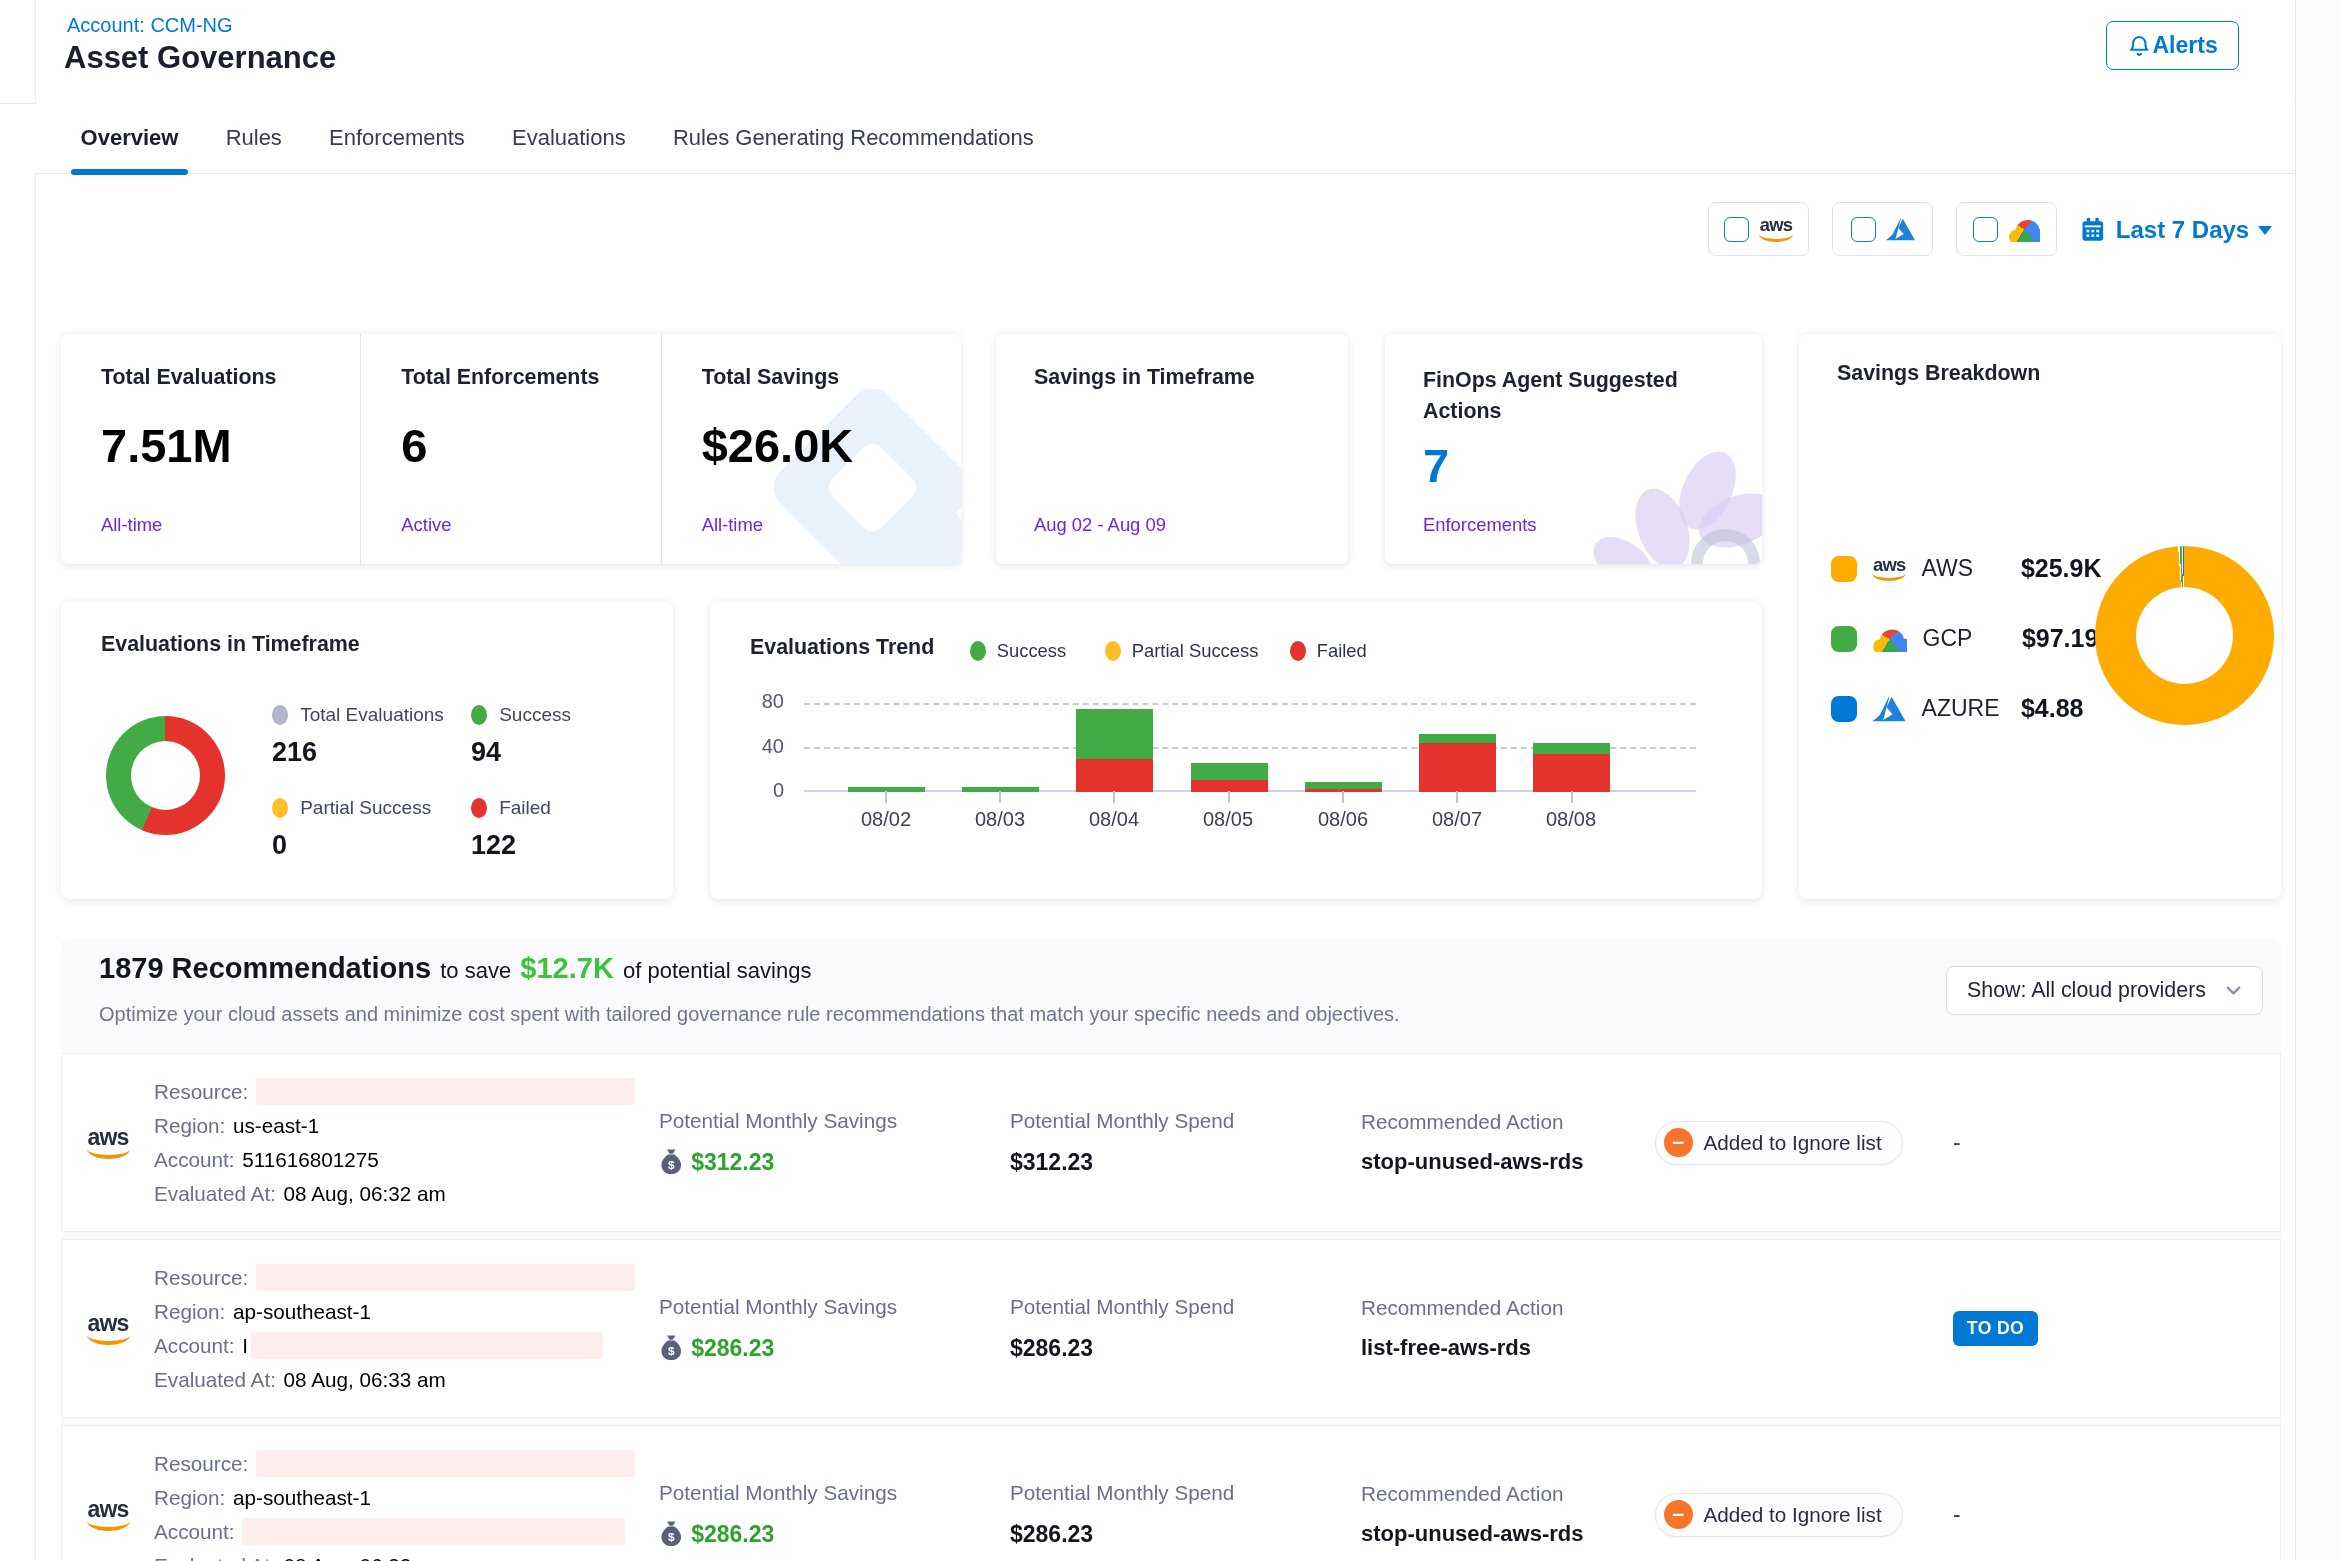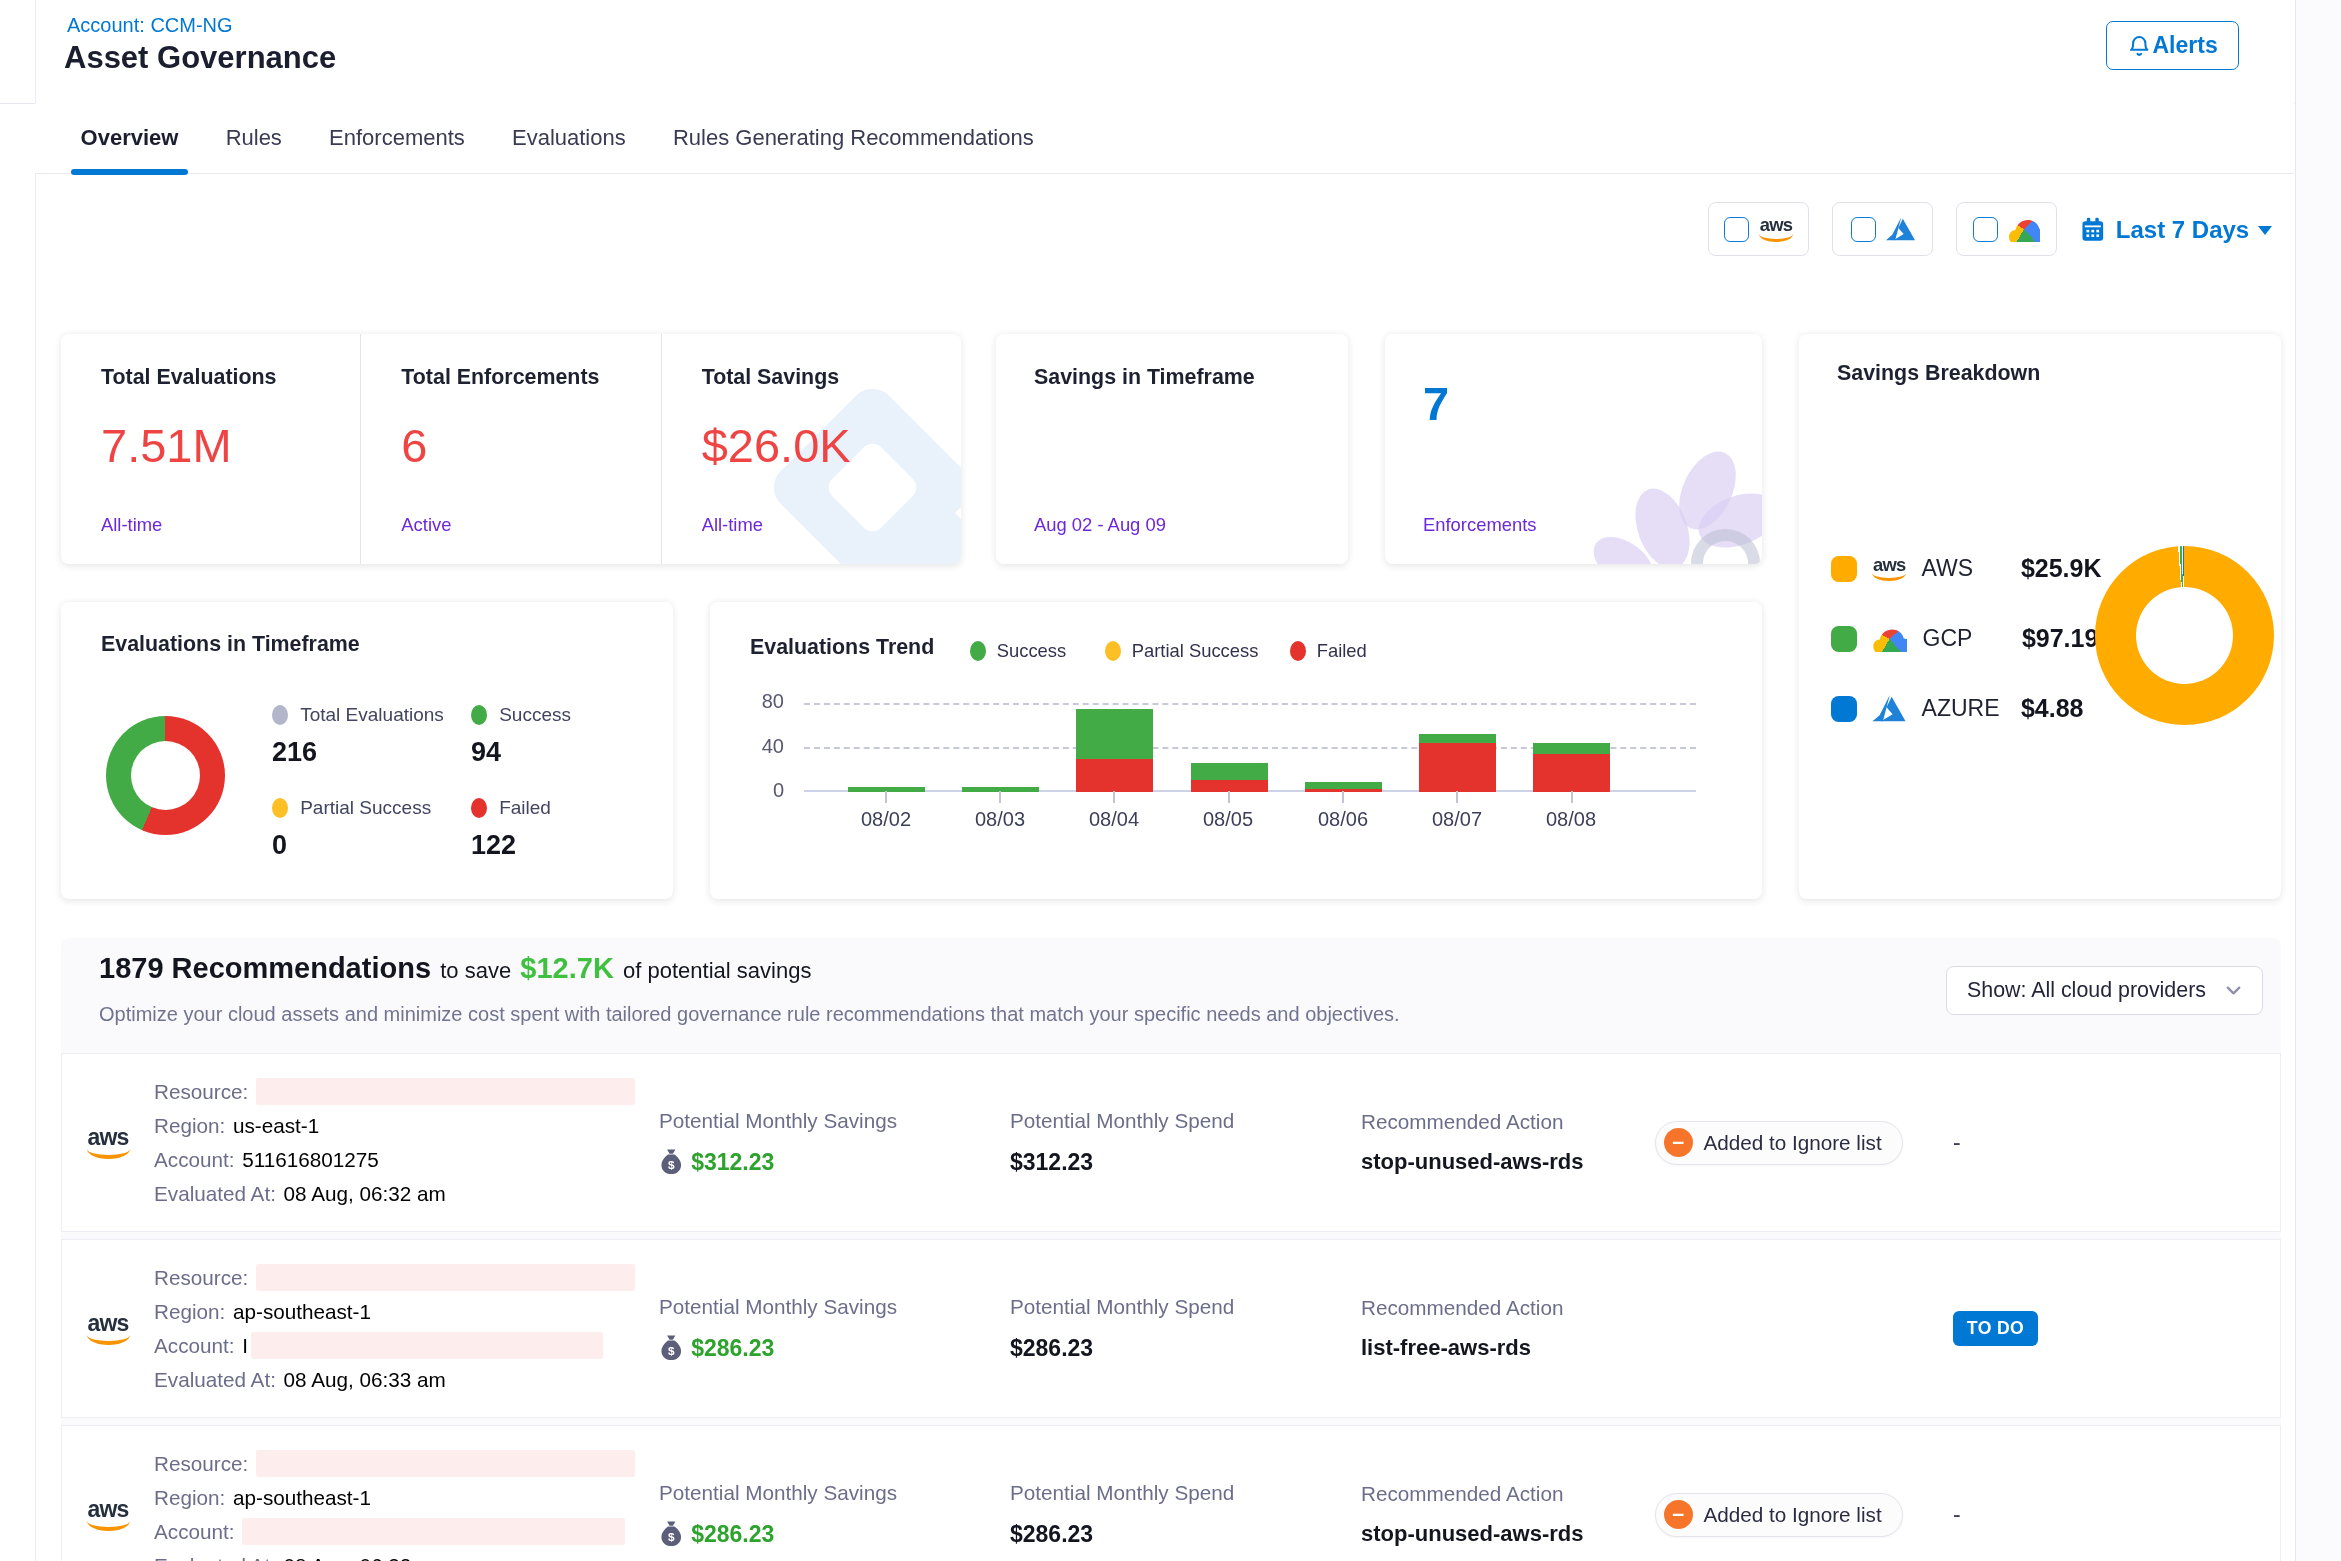--- a/index.html
+++ b/index.html
@@ -37,21 +37,21 @@
   .caret-down { width:0; height:0; border-left:7.7px solid transparent; border-right:7.7px solid transparent;
     border-top:9.2px solid #0278d5; }
 
   
   .card { background:#fff; border-radius:7.7px; box-shadow:0 1.5px 7.7px rgba(40,41,61,.12); overflow:hidden; }
   .card-title { font-size:21.4px; font-weight:700; color:#1d2130; }
 
   #card-summary { left:61px; top:334px; width:900px; height:230px; display:flex; }
   .metric-col { flex:1; padding:31px 0 27.6px 40px; display:flex; flex-direction:column; position:relative; z-index:2; }
   .metric-col + .metric-col { border-left:0.8px solid #e4e5eb; }
-  .metric-value { font-size:47px; font-weight:400; color:#ef4444; margin-top:27.6px; }
+  .metric-value { font-size:47px; font-weight:700; color:#000000; margin-top:27.6px; }
   .metric-caption { font-size:18.4px; color:#6d28d9; margin-top:auto; }
   .wm-diamond { border-radius:23px; background:#e9f2fb; transform:rotate(45deg); z-index:1; }
   .wm-diamond-hole { border-radius:12.2px; background:#fff; transform:rotate(45deg); z-index:1; }
 
   #card-savings-tf { left:996px; top:334px; width:352px; height:230px; padding:31px 0 27.6px 38px;
     display:flex; flex-direction:column; }
   #card-finops { left:1385px; top:334px; width:377px; height:230px; padding:31px 0 27.6px 38px;
     display:flex; flex-direction:column; }
   #card-finops .card-title { width:291px; line-height:1.45; }
   #finops-value { font-size:47px; font-weight:700; color:#0278d5; margin-top:10.7px; }
@@ -229,20 +229,21 @@
   <div class="metric-caption">Aug 02 - Aug 09</div>
 </div>
 
 <div class="abs card" id="card-finops">
   <div class="abs petal" style="left:298px; top:115px; transform:rotate(25deg);"></div>
   <div class="abs petal" style="left:329px; top:145px; transform:rotate(70deg);"></div>
   <div class="abs petal" style="left:253px; top:153px; transform:rotate(-20deg);"></div>
   <div class="abs petal" style="left:218px; top:195px; transform:rotate(-55deg); width:41px; height:67px;"></div>
   <div class="abs" style="left:306px; top:195px; width:69px; height:69px; border-radius:50%; border:12.2px solid #b9bdd1; opacity:.55; z-index:1;"></div>
   <div class="finops-body">
+    <div class="card-title">FinOps Agent Suggested Actions</div>
     <div id="finops-value">7</div>
     <div class="metric-caption">Enforcements</div>
   </div>
 </div>
 
 <div class="abs card" id="card-breakdown"></div>
 <div class="abs card-title" id="breakdown-title">Savings Breakdown</div>
 <div class="abs bd-legend-row" style="top:550px">
   <span class="bd-chip" style="background:#ffab00"></span>
   <span class="awslogo small">

